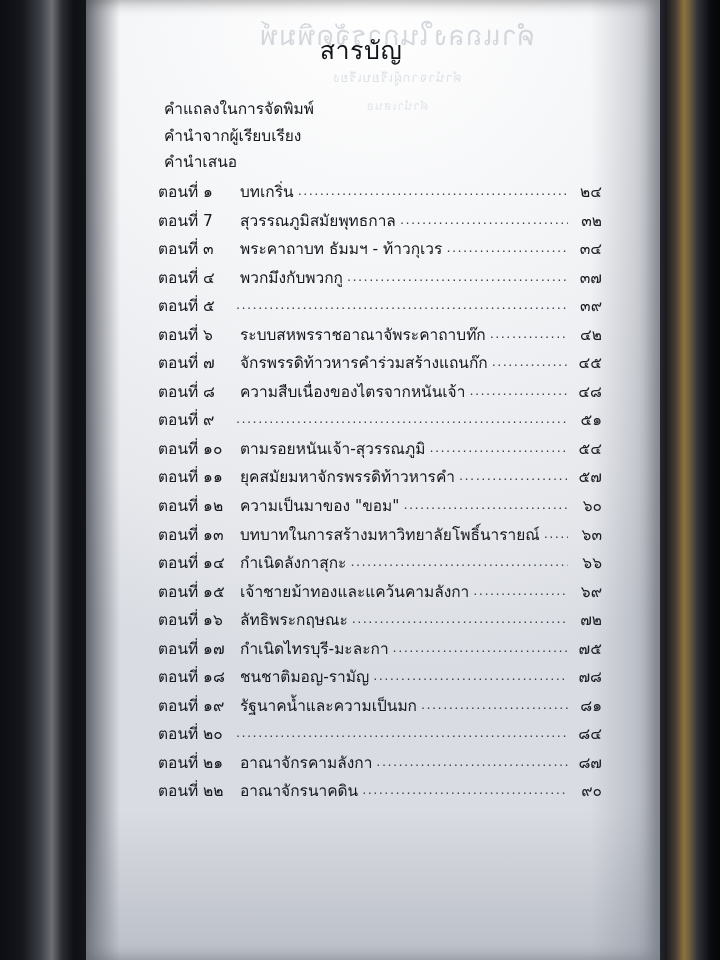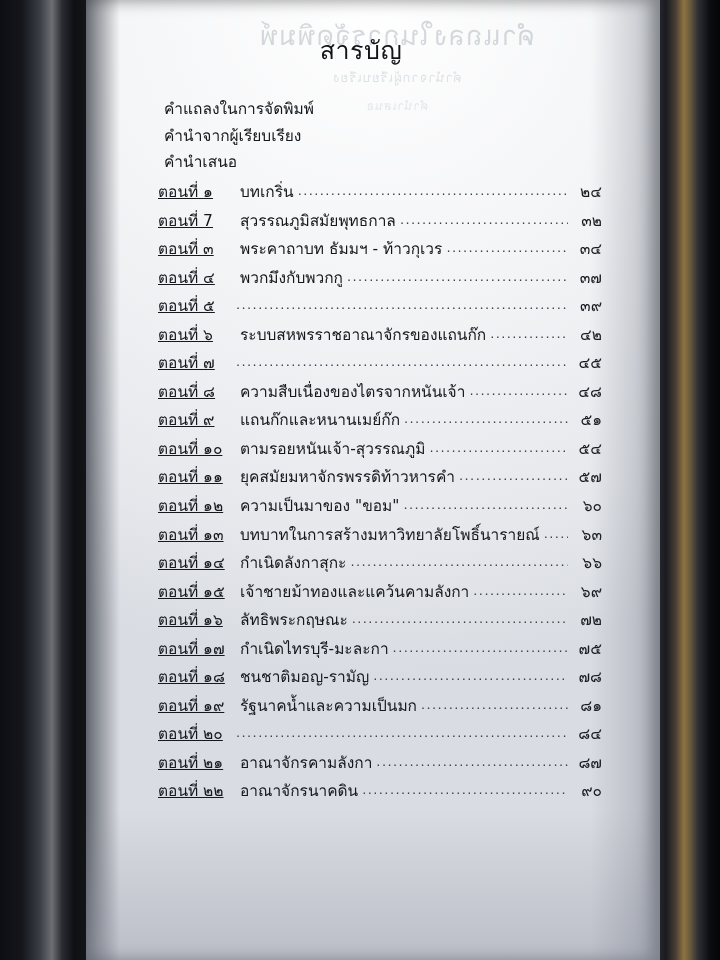--- a/index.html
+++ b/index.html
@@ -121,21 +121,20 @@
     align-items: baseline;
     font-size: 15.5px;
     color: #15181d;
     line-height: 1.1;
     margin-bottom: 11.5px;
     white-space: nowrap;
   }
   .toc-num {
     flex: 0 0 auto;
     min-width: 74px;
-    text-decoration: underline;
   }
   .toc-label {
     flex: 0 0 auto;
     padding-left: 8px;
   }
   .toc-dots {
     flex: 1 1 auto;
     overflow: hidden;
     white-space: nowrap;
     color: #3a3f47;
@@ -202,38 +201,38 @@
             <span class="toc-dots">................................................................................</span>
             <span class="toc-page">๓๗</span>
           </div>
           <div class="toc-row">
             <span class="toc-num">ตอนที่ ๕</span>
             <span class="toc-dots">................................................................................</span>
             <span class="toc-page">๓๙</span>
           </div>
           <div class="toc-row">
             <span class="toc-num">ตอนที่ ๖</span>
-            <span class="toc-label">ระบบสหพรราชอาณาจักรของแถนก๊ก</span>
+            <span class="toc-label">ระบบสหพรราชอาณาจัพระคาถาบท๊ก</span>
             <span class="toc-dots">................................................................................</span>
             <span class="toc-page">๔๒</span>
           </div>
           <div class="toc-row">
             <span class="toc-num">ตอนที่ ๗</span>
+            <span class="toc-label">จักรพรรดิท้าวหารคำร่วมสร้างแถนก๊ก</span>
             <span class="toc-dots">................................................................................</span>
             <span class="toc-page">๔๕</span>
           </div>
           <div class="toc-row">
             <span class="toc-num">ตอนที่ ๘</span>
             <span class="toc-label">ความสืบเนื่องของไตรจากหนันเจ้า</span>
             <span class="toc-dots">................................................................................</span>
             <span class="toc-page">๔๘</span>
           </div>
           <div class="toc-row">
             <span class="toc-num">ตอนที่ ๙</span>
-            <span class="toc-label">แถนก๊กและหนานเมย์ก๊ก</span>
             <span class="toc-dots">................................................................................</span>
             <span class="toc-page">๕๑</span>
           </div>
           <div class="toc-row">
             <span class="toc-num">ตอนที่ ๑๐</span>
             <span class="toc-label">ตามรอยหนันเจ้า-สุวรรณภูมิ</span>
             <span class="toc-dots">................................................................................</span>
             <span class="toc-page">๕๔</span>
           </div>
           <div class="toc-row">

